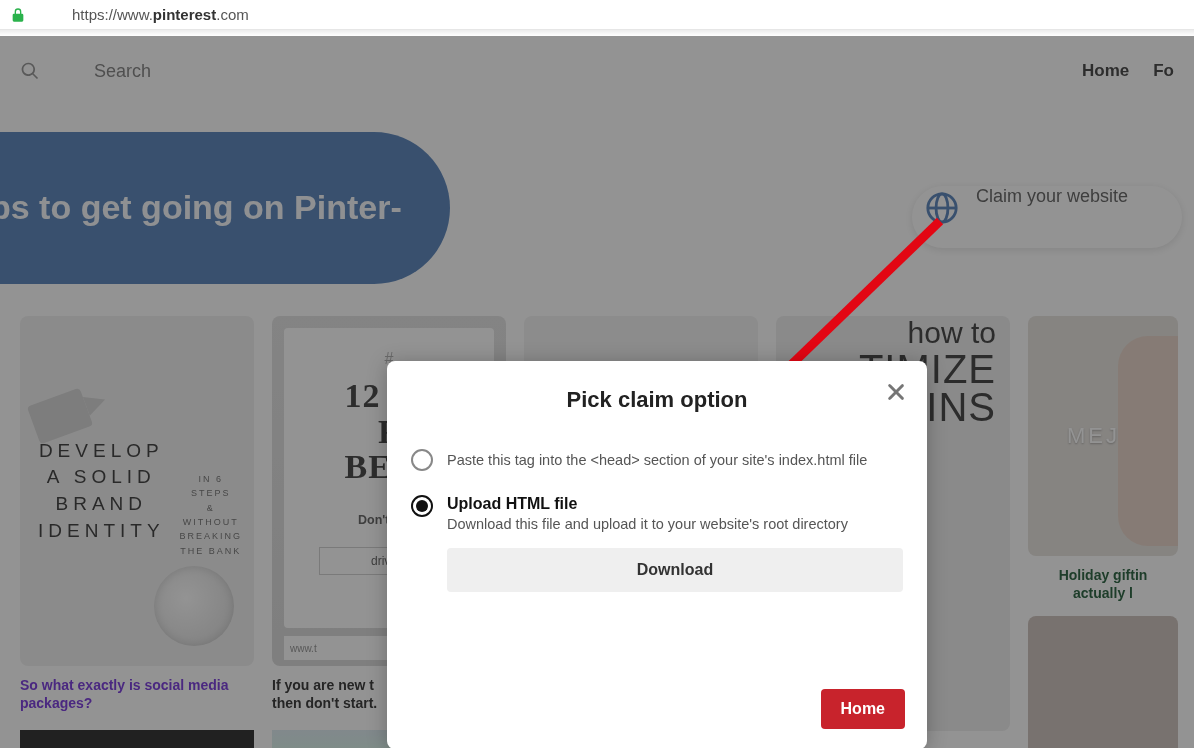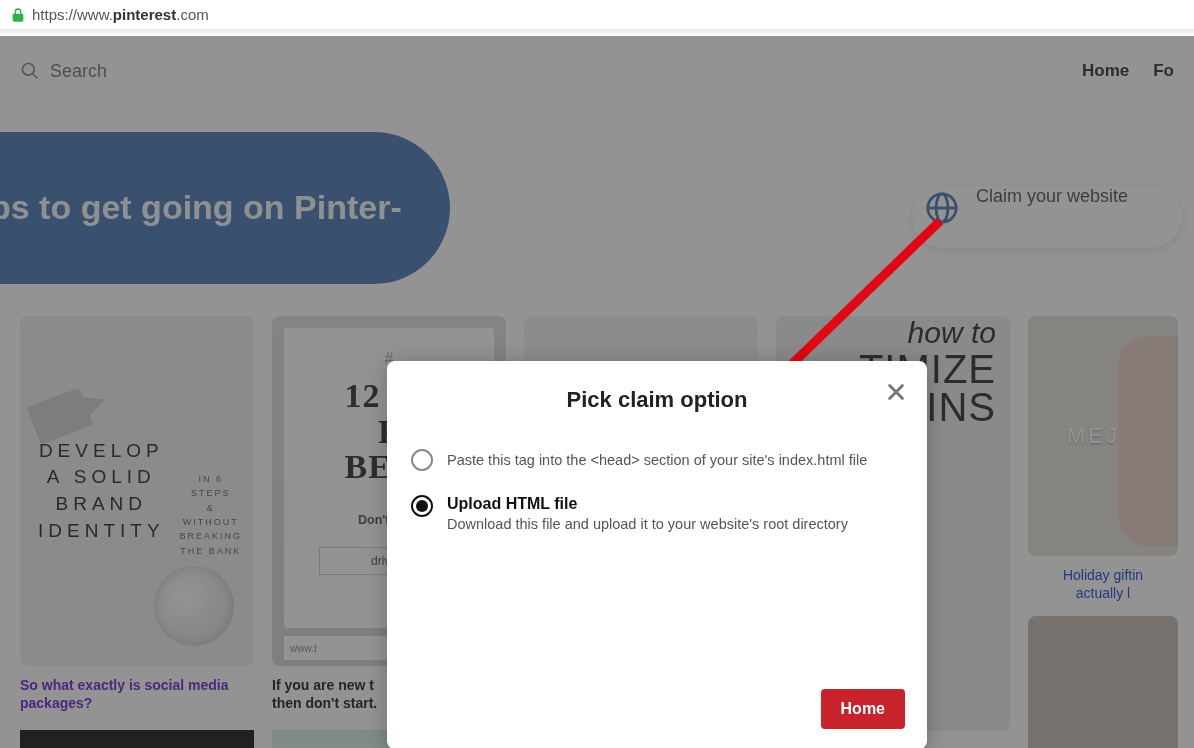--- a/index.html
+++ b/index.html
@@ -1,30 +1,30 @@
 <!DOCTYPE html>
 <html><head>
 <meta charset="utf-8">
 <style>
   * { box-sizing: border-box; margin: 0; padding: 0; font-family: -apple-system, BlinkMacSystemFont, "Segoe UI", Helvetica, Arial, sans-serif; }
   html, body { width: 1194px; height: 748px; overflow: hidden; background: #fff; }
 
   
   .chrome-bar { height: 30px; background: #fff; border-bottom: 1px solid #e6e6e6; display: flex; align-items: center; padding: 0 10px; }
   .lock { width: 16px; height: 16px; margin-right: 6px; }
-  .url { font-size: 15px; color: #555; }
+  .url { font-size: 15px; color: #555; margin-left: 40px; }
   .url b { color: #333; font-weight: 600; }
   .chrome-shadow { height: 6px; background: linear-gradient(to bottom, rgba(0,0,0,0.08), rgba(0,0,0,0)); }
 
   
   .page { position: relative; width: 100%; height: calc(748px - 36px); background: #fff; overflow: hidden; }
   .page .content { filter: none; }
 
   .top-bar { height: 70px; display: flex; align-items: center; padding: 0 20px; }
-  .search-wrap { display: flex; align-items: center; color: #777; font-size: 18px; }
+  .search-wrap { display: flex; align-items: center; color: #777; font-size: 18px; gap: 44px; }
   .search-wrap svg { margin-right: 10px; }
   .top-links { margin-left: auto; display: flex; gap: 24px; font-weight: 700; color: #333; font-size: 17px; }
 
   .hero-banner { position: absolute; left: -40px; top: 96px; width: 490px; height: 152px; background: #4a79b5; border-radius: 0 140px 140px 0; display: flex; align-items: center; padding-left: 30px; color: #fff; font-weight: 700; font-size: 34px; line-height: 1.15; }
   .hero-banner span { opacity: 0.96; }
 
   
   .claim-pill { position: absolute; top: 150px; right: 12px; background: #fff; border-radius: 40px; height: 62px; min-width: 270px; display: flex; align-items: flex-start; padding: 0 22px 0 8px; box-shadow: 0 2px 8px rgba(0,0,0,0.12); color: #555; font-size: 18px; }
   .claim-pill .globe { width: 44px; height: 44px; border-radius: 50%; display: flex; align-items: center; justify-content: center; margin-right: 12px; }
 
@@ -43,26 +43,26 @@
   .tablet-inner { width: 100%; height: 300px; background: #fff; border-radius: 4px; padding: 22px 14px 0; display: flex; flex-direction: column; align-items: center; }
   .tablet-inner .hash { color: #aaa; font-size: 16px; margin-bottom: 10px; }
   .tablet-inner .big { font-family: Georgia, serif; font-size: 34px; font-weight: 700; color: #333; text-align: center; line-height: 1.05; letter-spacing: 1px; }
   .tablet-inner .desc { margin-top: 28px; font-size: 12.5px; color: #555; text-align: center; font-weight: 600; }
   .tablet-inner .btn { margin-top: 20px; border: 1px solid #ccc; background: #fff; font-size: 12px; color: #555; padding: 6px 0; width: 140px; text-align: center; }
   .urlstrip { margin-top: 8px; height: 24px; background: #fff; font-size: 10px; color: #888; display: flex; align-items: center; padding-left: 6px; }
 
   .card.clamp { height: 350px; background: #f0f0f0; }
   .card.pins { height: 415px; background: #ececec; position: relative; }
   .pins-text { position: absolute; top: 0; right: 14px; text-align: right; font-family: Georgia, serif; color: #303030; }
-  .pins-text .how { font-style: italic; font-size: 30px; }
+  .pins-text .how { font-size: 30px; }
   .pins-text .opt { font-size: 40px; font-weight: 400; letter-spacing: 1px; line-height: 0.95; }
   .card.jewel { height: 240px; background: #e4e0db; display: flex; align-items: center; justify-content: center; }
   .mejuri { color: #fff; font-weight: 300; letter-spacing: 3px; font-size: 22px; text-shadow: 0 1px 2px rgba(0,0,0,0.3); }
   .jewel .hand { position: absolute; right: 0; top: 20px; width: 60px; height: 210px; background: #e4cfc2; border-radius: 30px 0 0 30px; }
-  .jewel-caption { font-size: 14px; color: #1d4ed8; font-weight: 400; text-align: center; line-height: 1.3; padding: 0 6px; margin-bottom: 14px; }
+  .jewel-caption { font-size: 14px; color: #14532d; font-weight: 700; text-align: center; line-height: 1.3; padding: 0 6px; margin-bottom: 14px; }
   .card.ear { height: 150px; background: #c9bdb6; }
 
   .caption { font-size: 14px; font-weight: 700; color: #6d28d9; line-height: 1.3; margin-bottom: 18px; }
   .caption2 { font-size: 14px; font-weight: 700; color: #222; line-height: 1.3; margin-bottom: 18px; }
 
   .dreamit { width: 234px; height: 50px; background: #1a1a1a; color: #fff; display:flex; align-items:center; justify-content:center; font-family: Georgia, serif; font-size: 20px; }
   .stripthumb { width: 234px; height: 50px; background: linear-gradient(#dbe9f0,#cfd); }
   .brushcap { font-size: 14px; font-weight:700; color:#222; line-height:1.3; margin-top:-8px; }
 
   
@@ -212,18 +212,19 @@
       <div>
         <div class="opt-desc">Paste this tag into the &lt;head&gt; section of your site's index.html file</div>
       </div>
     </div>
 
     <div class="option-row">
       <div class="radio selected"></div>
       <div style="flex:1">
         <div class="opt-title">Upload HTML file</div>
         <div class="opt-desc">Download this file and upload it to your website's root directory</div>
+        <div class="download-btn" style="margin-top:16px">Download</div>
       </div>
     </div>
 
     <div class="next-btn">Home</div>
   </div>
 </div>
 
 </body></html>

